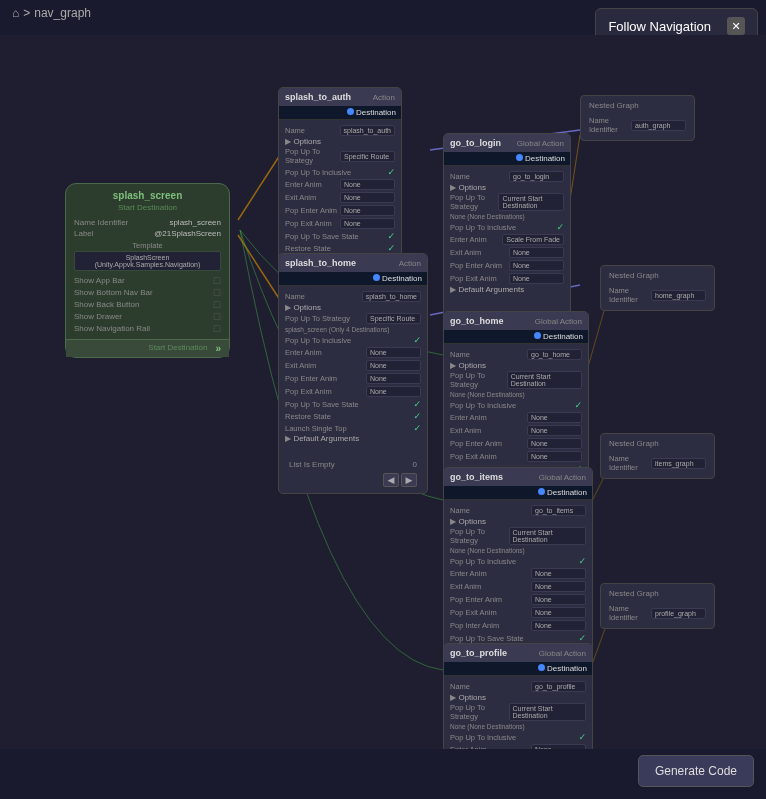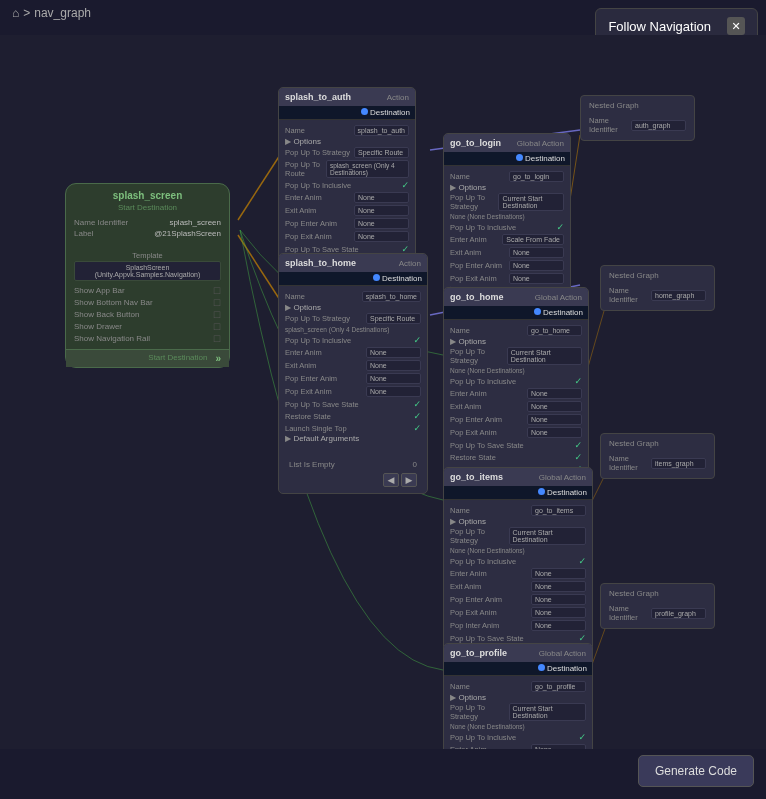--- a/index.html
+++ b/index.html
@@ -299,21 +299,21 @@
     <div class="splash-header">splash_screen</div>
     <div class="splash-type">Start Destination</div>
     <div class="splash-field">
       <span class="splash-label">Name Identifier</span>
       <span class="splash-val">splash_screen</span>
     </div>
     <div class="splash-field">
       <span class="splash-label">Label</span>
       <span class="splash-val">@21SplashScreen</span>
     </div>
-    <div style="font-size:7.5px; color:#888; margin-top:12px;">Template</div>
+    <div style="font-size:7.5px; color:#888; margin-top:2px;">Template</div>
     <div style="font-size:7px; color:#aaa; background:#222236; border:1px solid #3a4a3a; border-radius:2px; padding:2px 3px; margin-top:1px;">SplashScreen (Unity.Appvk.Samples.Navigation)</div>
     <div style="margin-top:4px;">
       <div class="splash-field">
         <span class="splash-label">Show App Bar</span>
         <span style="color:#555; font-size:9px;">☐</span>
       </div>
       <div class="splash-field">
         <span class="splash-label">Show Bottom Nav Bar</span>
         <span style="color:#555; font-size:9px;">☐</span>
       </div>
@@ -329,41 +329,37 @@
         <span class="splash-label">Show Navigation Rail</span>
         <span style="color:#555; font-size:9px;">☐</span>
       </div>
     </div>
     <div class="splash-actions">
       <span class="splash-actions-label">Start Destination</span>
       <span style="margin-left:8px; color:#7dbe7d; font-size:10px; font-weight:bold;">»</span>
     </div>
   </div>
 
-  <div class="node-card" style="left:278px; top:52px; width:138px;">
+  <div class="node-card" style="left:278px; top:52px; width:124px;">
     <div class="node-header orange-header">
       <span>splash_to_auth</span>
       <span class="node-type">Action</span>
     </div>
     <div class="destination-bar">
       <span class="port-dot port-dot-blue"></span><span>Destination</span>
     </div>
     <div class="node-body">
       <div class="mini-row">
         <span class="lbl">Name</span>
         <span class="val">splash_to_auth</span>
       </div>
       <div class="expand-arrow">▶ <span style="color:#aaa">Options</span></div>
       <div class="mini-row">
         <span class="lbl">Pop Up To Strategy</span>
         <span class="val">Specific Route</span>
-      </div>
-      <div class="mini-row">
-        <span class="lbl">Pop Up To Route</span>
-        <span class="val" style="font-size:6.5px;">splash_screen (Only 4 Destinations)</span>
       </div>
       <div class="mini-row">
         <span class="lbl">Pop Up To Inclusive</span>
         <span class="mini-check">✓</span>
       </div>
       <div class="mini-row">
         <span class="lbl">Enter Anim</span>
         <span class="val">None</span>
       </div>
       <div class="mini-row">
@@ -535,21 +531,21 @@
     <div class="route-label">Nested Graph</div>
     <div class="port-row">
       <span class="port-dot port-dot-small" style="background:#f0a030;"></span>
     </div>
     <div class="mini-row">
       <span class="lbl">Name Identifier</span>
       <span class="val">home_graph</span>
     </div>
   </div>
 
-  <div class="node-card" style="left:443px; top:252px; width:146px;">
+  <div class="node-card" style="left:443px; top:276px; width:146px;">
     <div class="node-header blue-header">
       <span>go_to_home</span>
       <span class="node-type">Global Action</span>
     </div>
     <div class="destination-bar">
       <span class="port-dot port-dot-blue"></span><span>Destination</span>
     </div>
     <div class="node-body">
       <div class="mini-row">
         <span class="lbl">Name</span>

